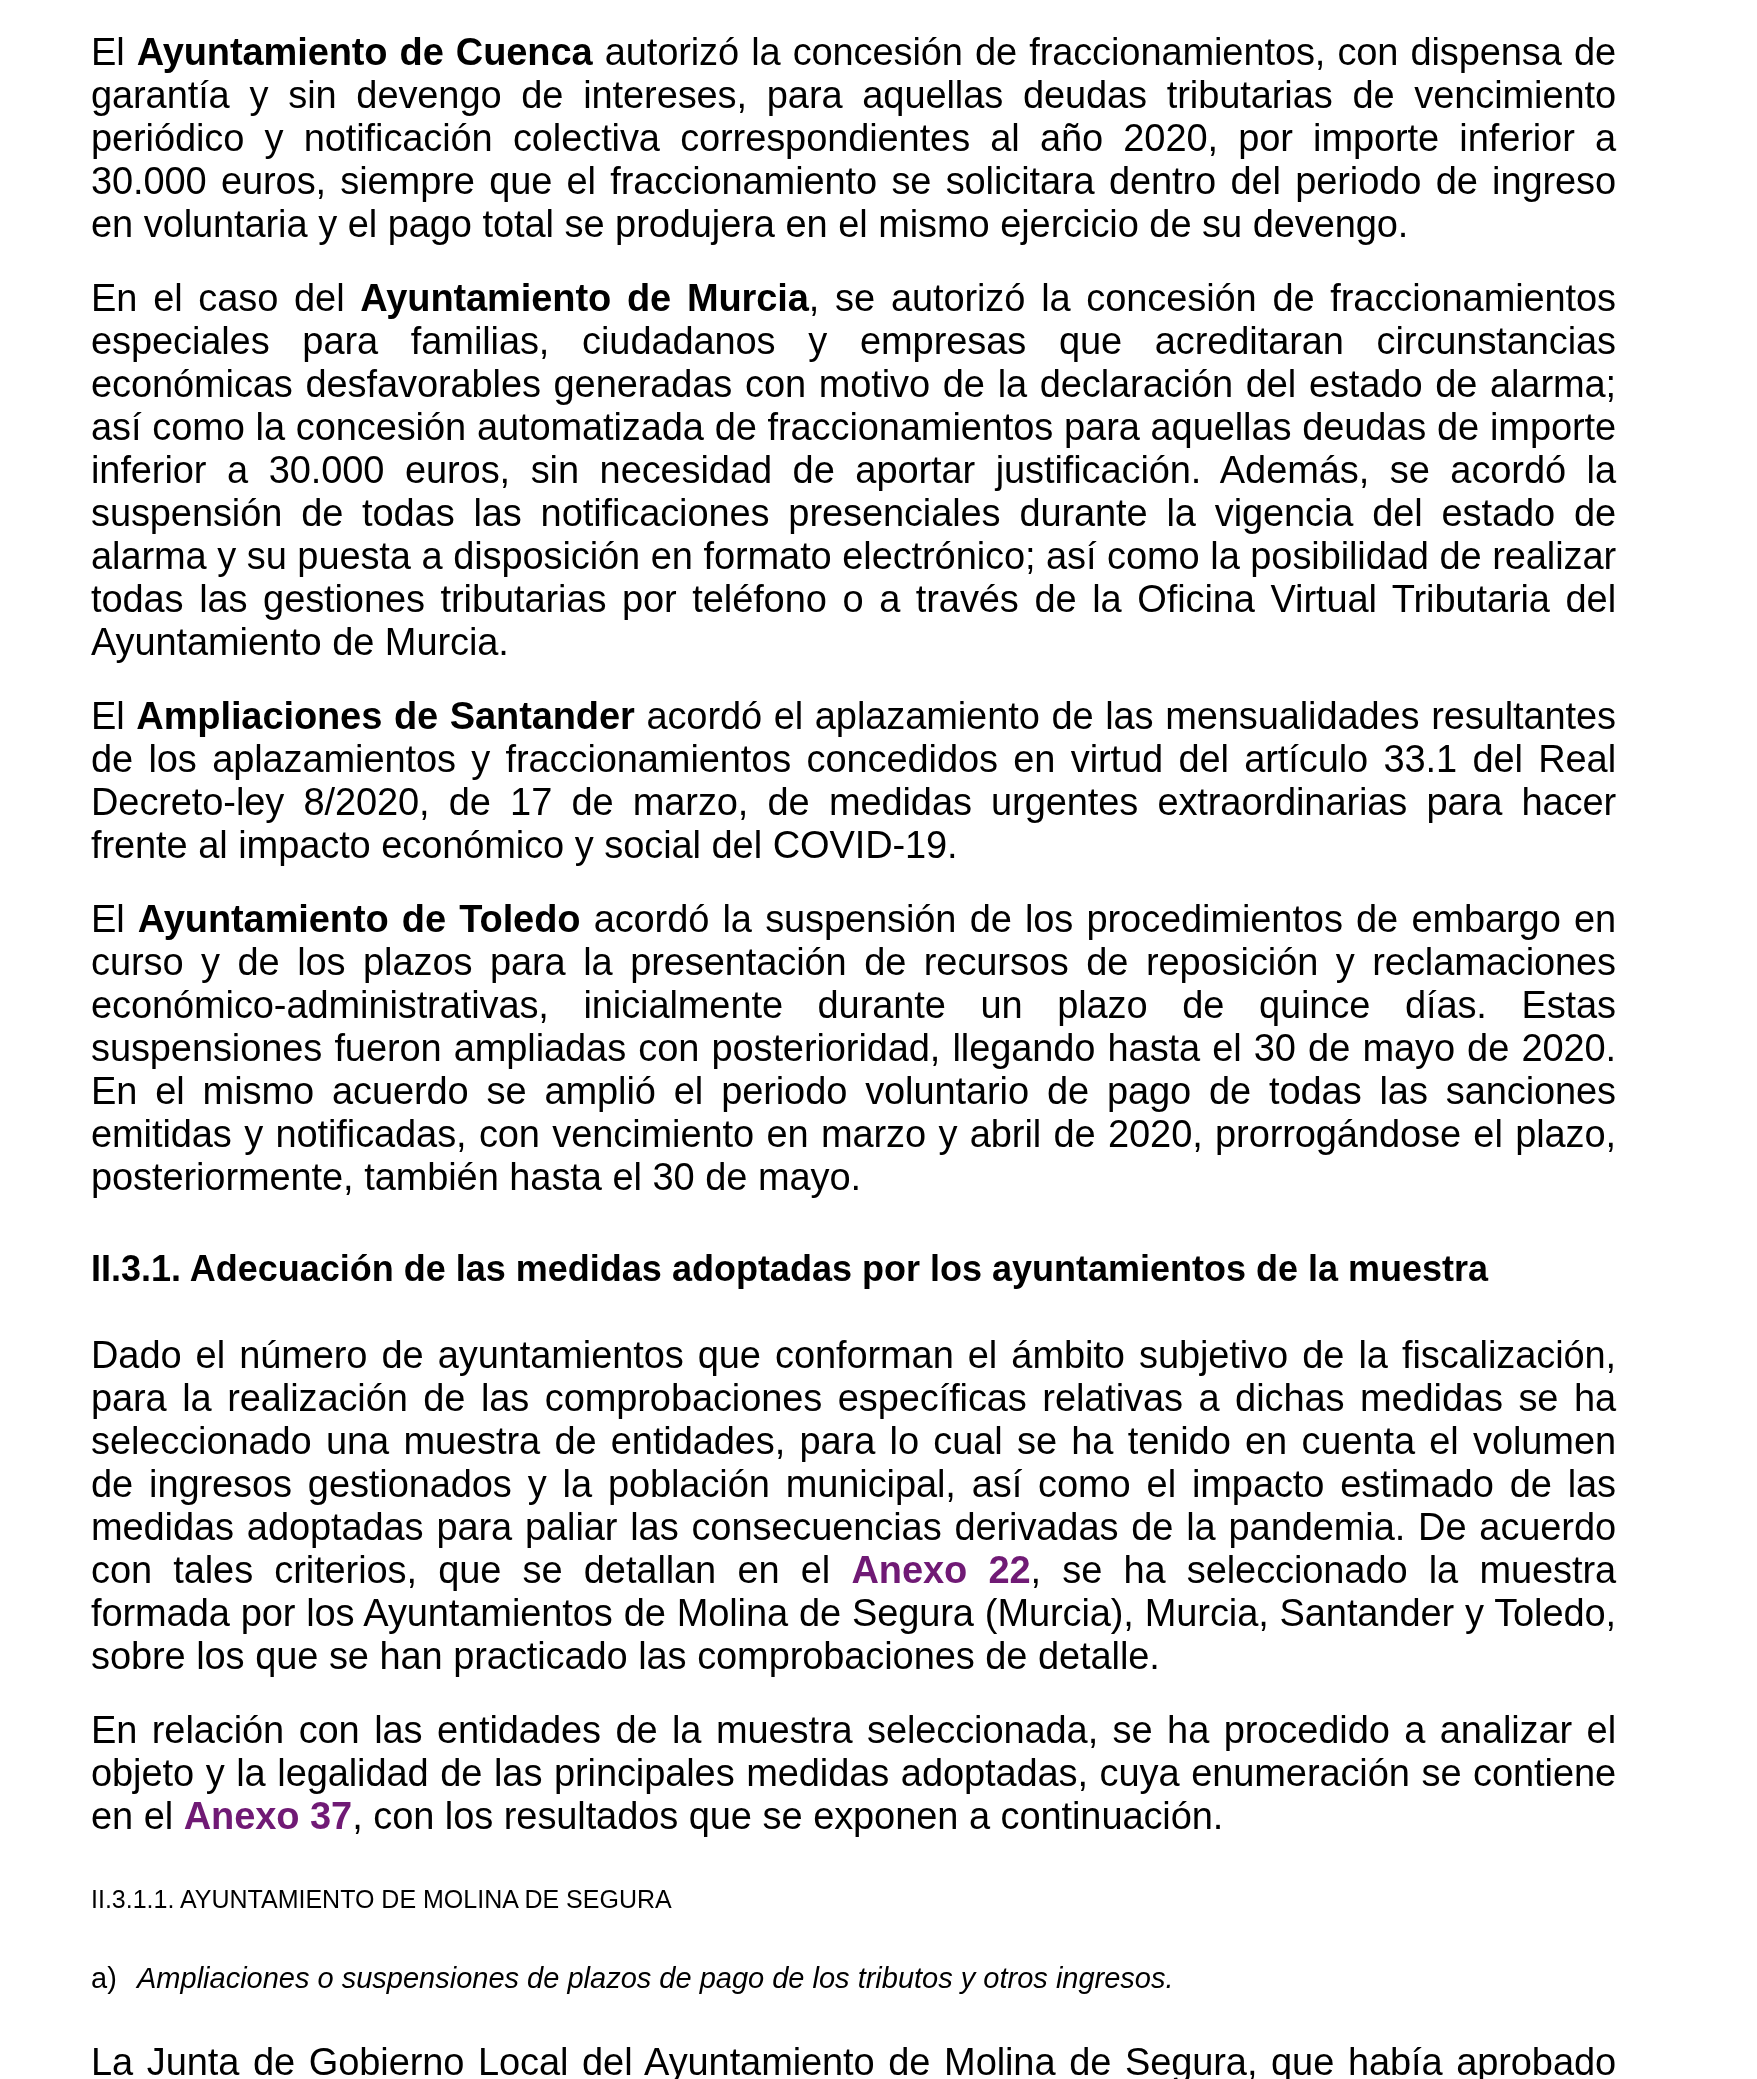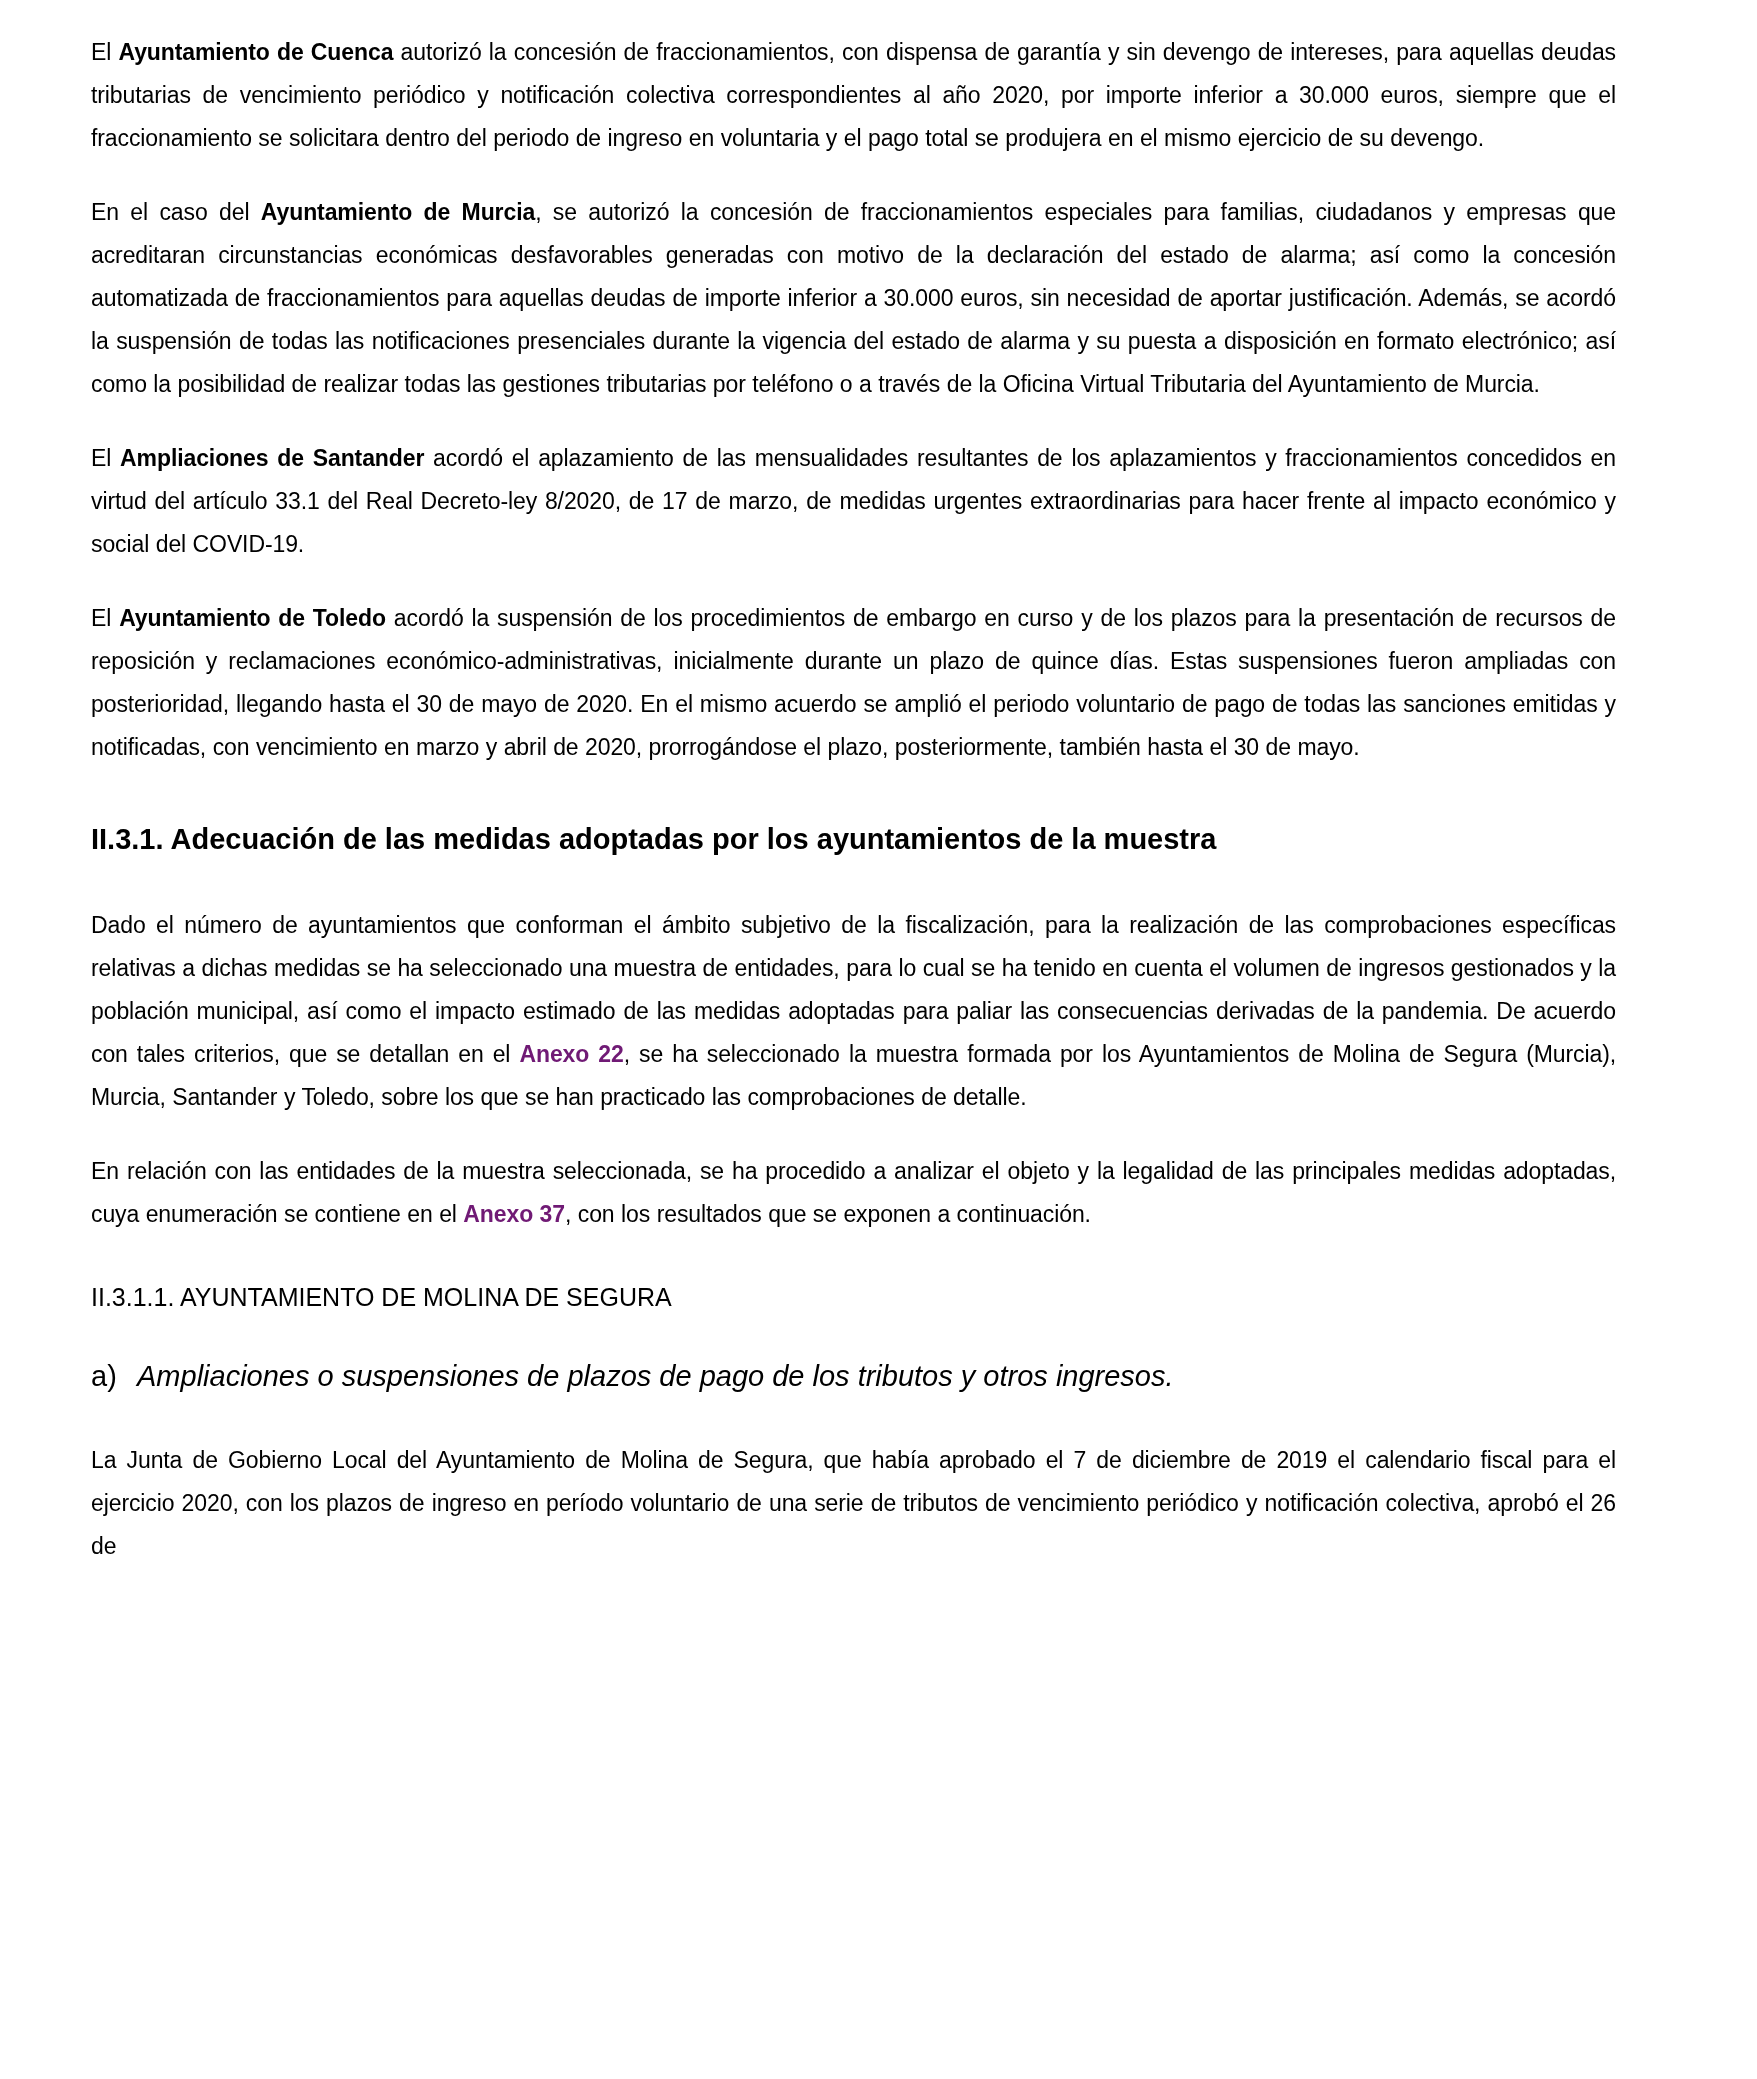--- a/index.html
+++ b/index.html
@@ -20,21 +20,21 @@
     height: 2080px;
     box-sizing: border-box;
     padding: 31px 141px 0 91px;
     overflow: hidden;
   }
   .doc-body {
     width: 1525px;
   }
   p.para {
     margin: 0 0 31px 0;
-    font-size: 23px;
+    font-size: 38px;
     line-height: 43px;
     text-align: justify;
     text-justify: inter-word;
     letter-spacing: -0.1px;
     word-spacing: 0.2px;
   }
   p.para:last-child { margin-bottom: 0; }
   .b { font-weight: bold; }
   .lnk {
     font-weight: bold;
@@ -42,21 +42,21 @@
   }
   h2.sec-heading {
     margin: 46px 0 0 0;
     font-size: 29px;
     line-height: 40px;
     font-weight: bold;
     letter-spacing: 0.1px;
   }
   h3.sub-heading {
     margin: 50px 0 45px 0;
-    font-size: 29px;
+    font-size: 36px;
     line-height: 40px;
     font-weight: bold;
     letter-spacing: 0px;
   }
   h4.subsub-heading {
     margin: 41px 0 38px 0;
     font-size: 25px;
     line-height: 40px;
     font-weight: normal;
     letter-spacing: 0px;

